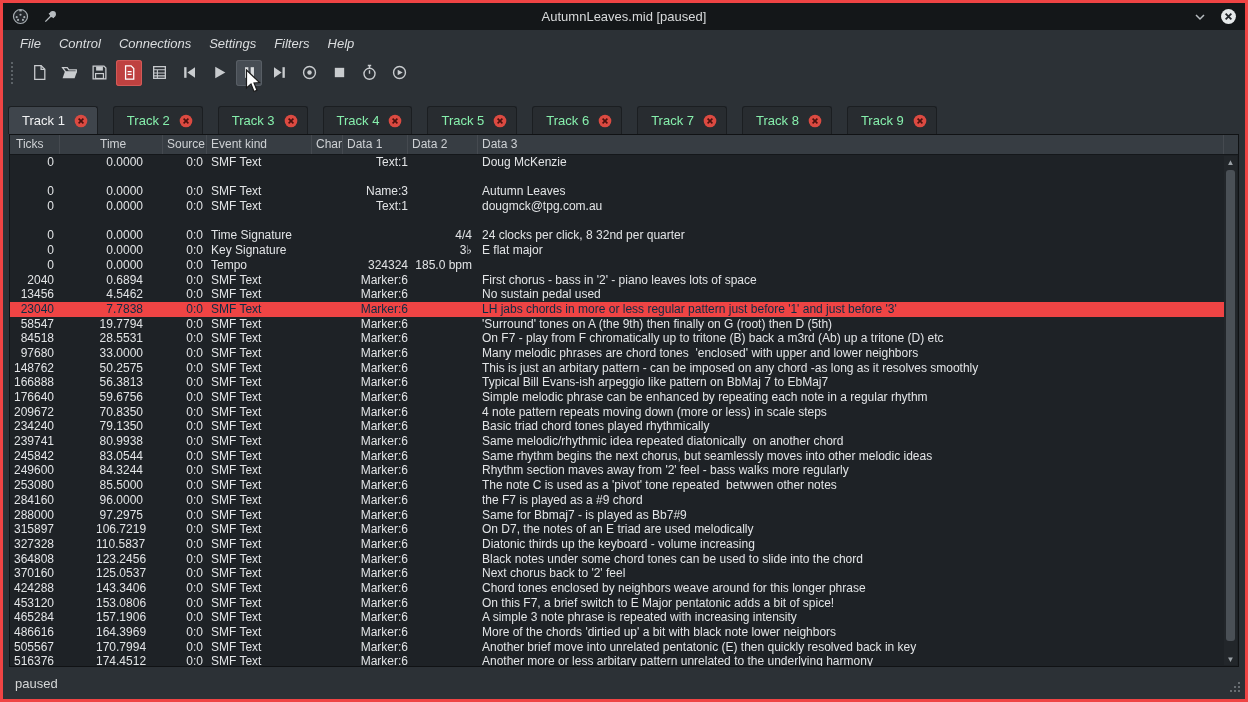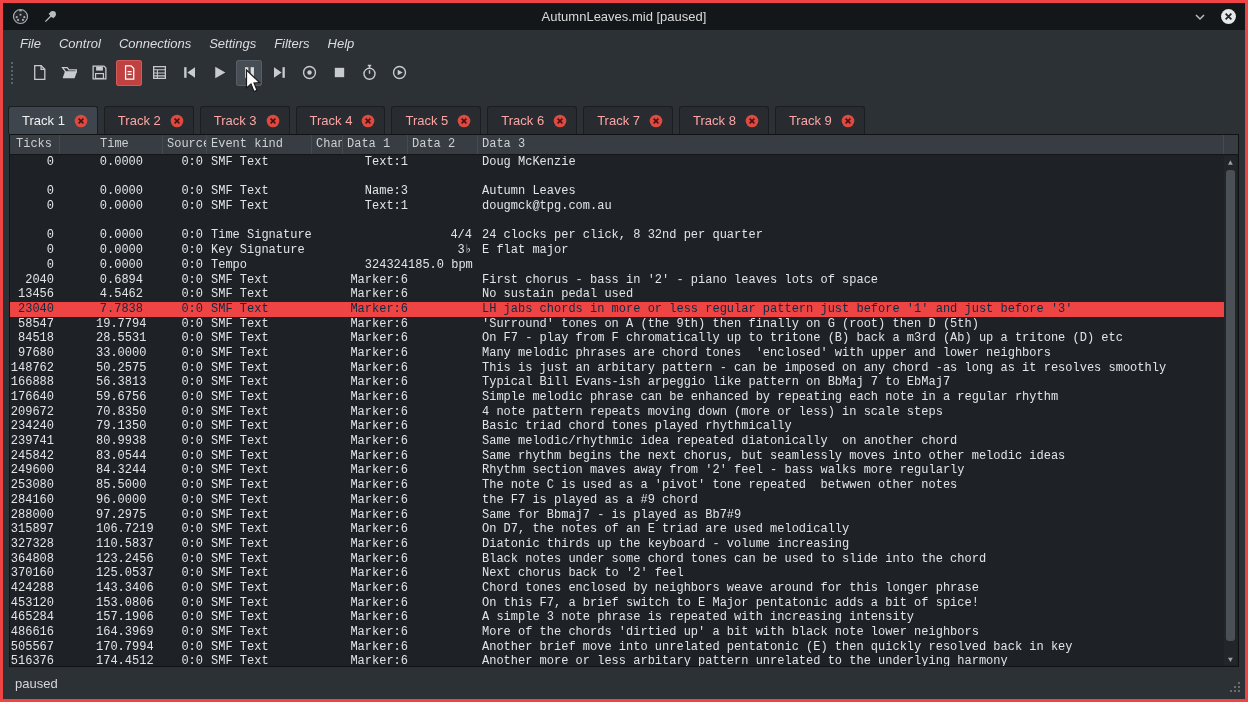--- a/index.html
+++ b/index.html
@@ -27,32 +27,32 @@
   .toolbar { height:33px; display:flex; align-items:center; padding-left:6px; gap:4px; flex:0 0 auto;
              background:#2c3136; }
   .toolbar-handle { width:5px; height:22px; border-left:2px dotted #5c6267; margin:0 6px 0 2px; }
   .tbtn { width:26px; height:26px; display:flex; align-items:center; justify-content:center;
           border-radius:3px; }
   .tbtn svg { width:17px; height:17px; display:block; }
   .tbtn.pressed { background:#474d54; box-shadow:inset 0 0 0 1px #585e65; }
   .tbtn.danger { background:#bf4140; box-shadow:inset 0 0 0 1px #d25a58; }
 
   
-  .tabstrip { height:45px; display:flex; align-items:flex-end; padding:0 0 0 5px; gap:6px; flex:0 0 auto; }
+  .tabstrip { height:45px; display:flex; align-items:flex-end; padding:0 0 0 5px; gap:15px; flex:0 0 auto; }
   .tab { height:28px; display:flex; align-items:center; gap:9px; padding:0 9px 0 13px;
          background:#282c30; border:1px solid #1b1e21; border-bottom:none;
-         border-radius:3px 3px 0 0; color:#fca5a5; font-size:13px; }
+         border-radius:3px 3px 0 0; color:#86efac; font-size:13px; }
   .tab.active { background:#3f454c; color:#f1f2f3; }
   .tab-close { width:14px; height:14px; display:inline-flex; }
   .tab-close svg { width:14px; height:14px; display:block; }
 
   
   .tablewrap { flex:1 1 auto; margin:0 6px; background:#1e2226; border:1px solid #101214;
                position:relative; overflow:hidden; display:flex; flex-direction:column;
-               font-family:Liberation Mono, monospace; font-size:12px; }
+               font-family:Liberation Sans, sans-serif; font-size:12px; }
   .thead { flex:0 0 auto; height:20px; display:flex; background:#373d43; color:#ced1d4;
            border-bottom:1px solid #14171a; line-height:19px; padding-right:14px; }
   .thead .cell { border-right:1px solid rgba(255,255,255,0.07); white-space:pre; overflow:hidden; }
   .tbody { flex:1 1 auto; overflow:hidden; padding-right:14px; }
   .trow { display:flex; height:14.7px; line-height:14.7px; color:#e2e4e6; white-space:pre; }
   .trow.selected { background:#ef4444; color:#0c2c44; }
   .trow > div { overflow:hidden; white-space:pre; }
 
   .c-ticks { width:50px; text-align:right; padding-right:6px; }
   .c-time  { width:67px; text-align:right; padding-right:20px;margin-left:36px; }

